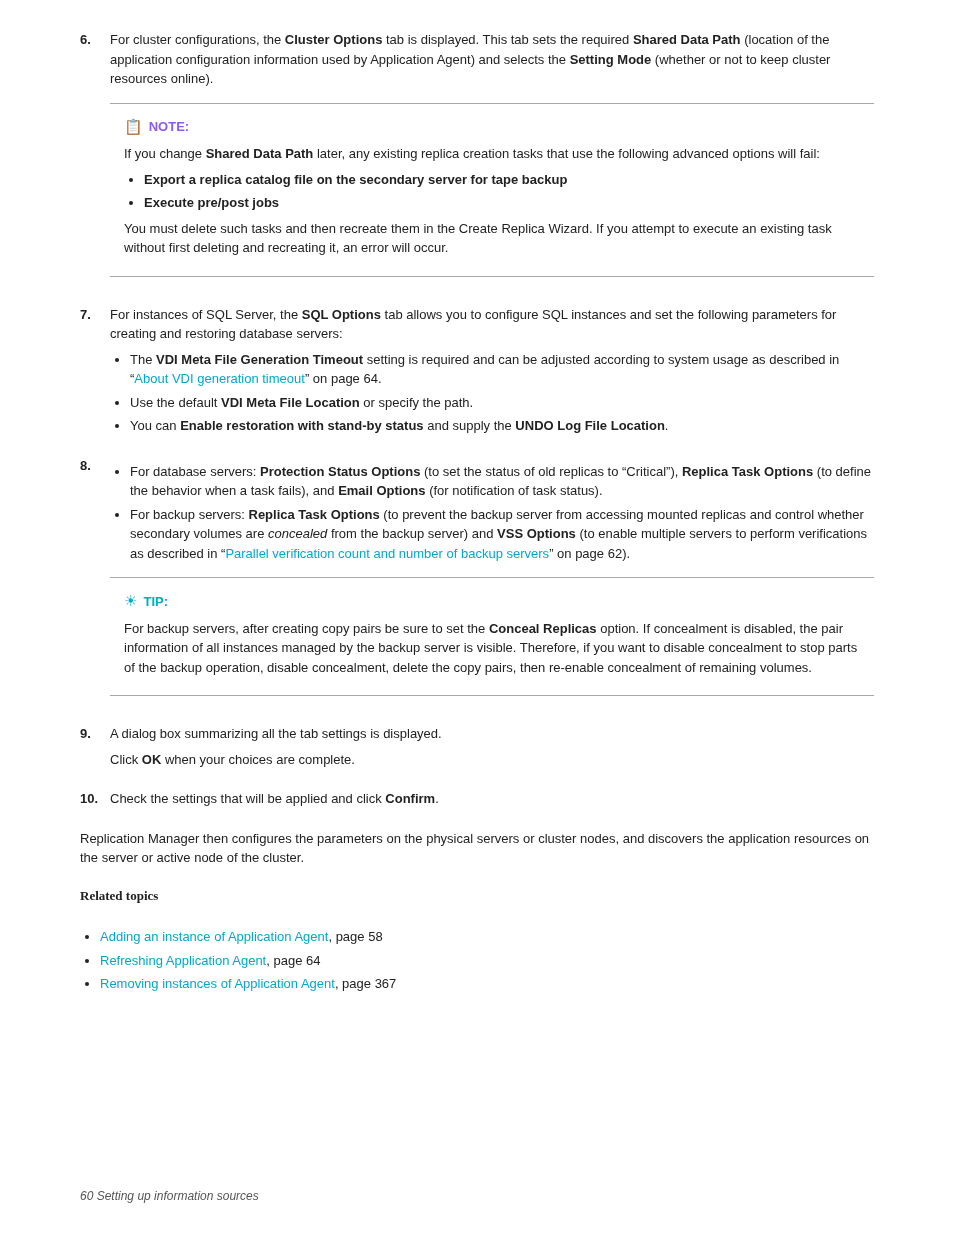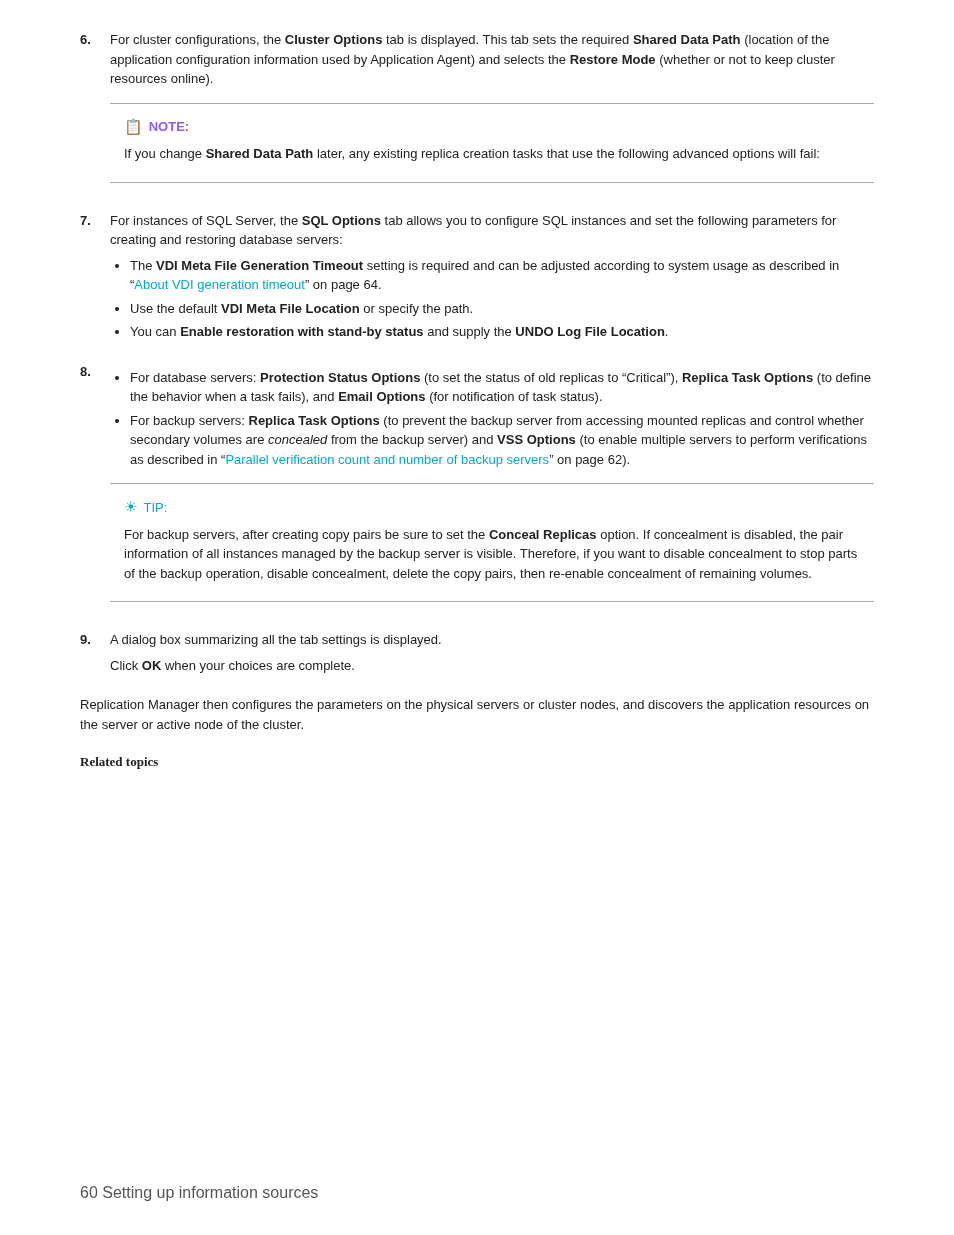--- a/index.html
+++ b/index.html
@@ -73,21 +73,21 @@
       align-items: center;
       margin-bottom: 6px;
       color: #00aacc;
       font-size: 13px;
     }
     .tip-icon {
       margin-right: 6px;
       font-size: 15px;
     }
     .tip-label {
-      font-weight: normal;
+      font-weight: bold;
       color: #00aacc;
     }
     .related-section {
       margin-top: 18px;
     }
     .related-title {
       font-weight: bold;
       margin-bottom: 22px;
       font-family: Liberation Serif, serif;
     }
@@ -95,43 +95,51 @@
       margin-left: 20px;
     }
     .related-list li {
       list-style-type: disc;
       margin-bottom: 4px;
     }
     .page-footer {
       position: absolute;
       bottom: 30px;
       left: 80px;
-      font-size: 16px;
+      font-size: 12px;
       color: #555;
+      font-style: italic;
     }
   </style>
 </head>
 <body>
 
 <div class="page">
 
   <div class="numbered-item">
     <div class="step-number">6.</div>
     <div class="step-content">
       <p>
-        For cluster configurations, the <span class="bold">Cluster Options</span> tab is displayed. This tab sets the required <span class="bold">Shared Data Path</span> (location of the application configuration information used by Application Agent) and selects the <span class="bold">Restore Mode</span> (whether or not to keep cluster resources online).
+        For cluster configurations, the <span class="bold">Cluster Options</span> tab is displayed. This tab sets the required <span class="bold">Shared Data Path</span> (location of the application configuration information used by Application Agent) and selects the <span class="bold">Setting Mode</span> (whether or not to keep cluster resources online).
       </p>
 
       <div class="note-box">
         <div class="note-header">
           <span class="note-icon">📋</span>
           <span class="note-label">NOTE:</span>
         </div>
         <p>
           If you change <span class="bold">Shared Data Path</span> later, any existing replica creation tasks that use the following advanced options will fail:
+        </p>
+        <ul class="bullet-list">
+          <li><span class="bold">Export a replica catalog file on the secondary server for tape backup</span></li>
+          <li><span class="bold">Execute pre/post jobs</span></li>
+        </ul>
+        <p>
+          You must delete such tasks and then recreate them in the Create Replica Wizard. If you attempt to execute an existing task without first deleting and recreating it, an error will occur.
         </p>
       </div>
     </div>
   </div>
 
   <div class="numbered-item">
     <div class="step-number">7.</div>
     <div class="step-content">
       <p>
         For instances of SQL Server, the <span class="bold">SQL Options</span> tab allows you to configure SQL instances and set the following parameters for creating and restoring database servers:
@@ -179,22 +187,41 @@
     <div class="step-content">
       <p>
         A dialog box summarizing all the tab settings is displayed.
       </p>
       <p>
         Click <span class="bold">OK</span> when your choices are complete.
       </p>
     </div>
   </div>
 
+  <div class="numbered-item">
+    <div class="step-number">10.</div>
+    <div class="step-content">
+      <p>
+        Check the settings that will be applied and click <span class="bold">Confirm</span>.
+      </p>
+    </div>
+  </div>
 
   <p style="margin-bottom: 16px;">Replication Manager then configures the parameters on the physical servers or cluster nodes, and discovers the application resources on the server or active node of the cluster.</p>
 
   <div class="related-section">
     <p class="related-title">Related topics</p>
+    <ul class="related-list">
+      <li>
+        <a class="link" href="#">Adding an instance of Application Agent</a><span>, page 58</span>
+      </li>
+      <li>
+        <a class="link" href="#">Refreshing Application Agent</a><span>, page 64</span>
+      </li>
+      <li>
+        <a class="link" href="#">Removing instances of Application Agent</a><span>, page 367</span>
+      </li>
+    </ul>
   </div>
 
   <div class="page-footer">60     Setting up information sources</div>
 
 </div>
 
 </body></html>

